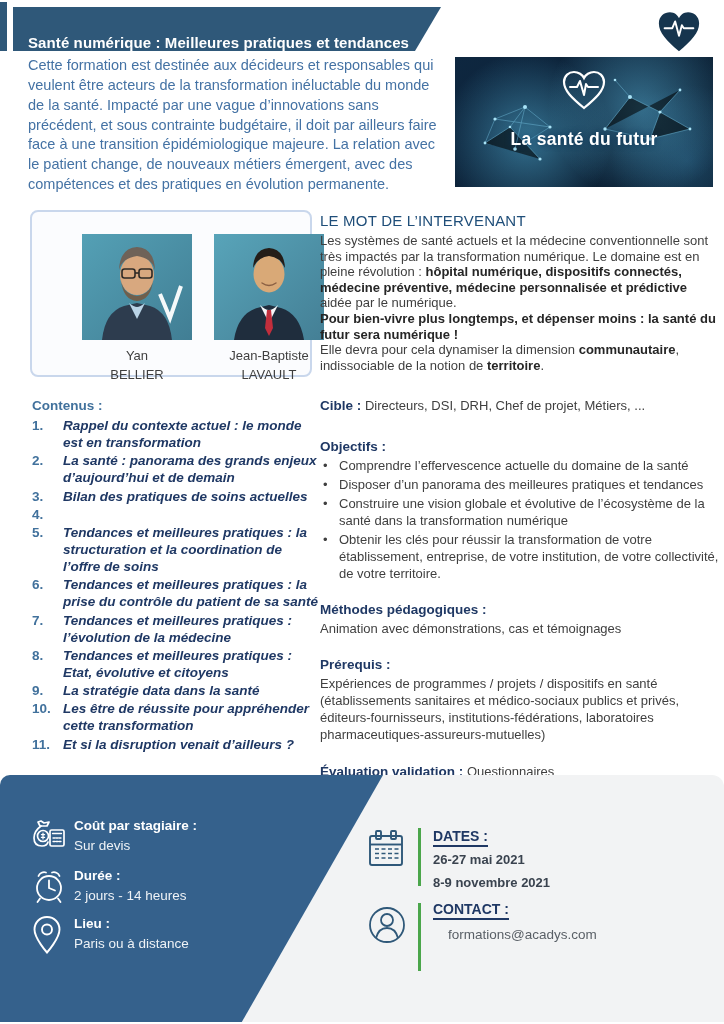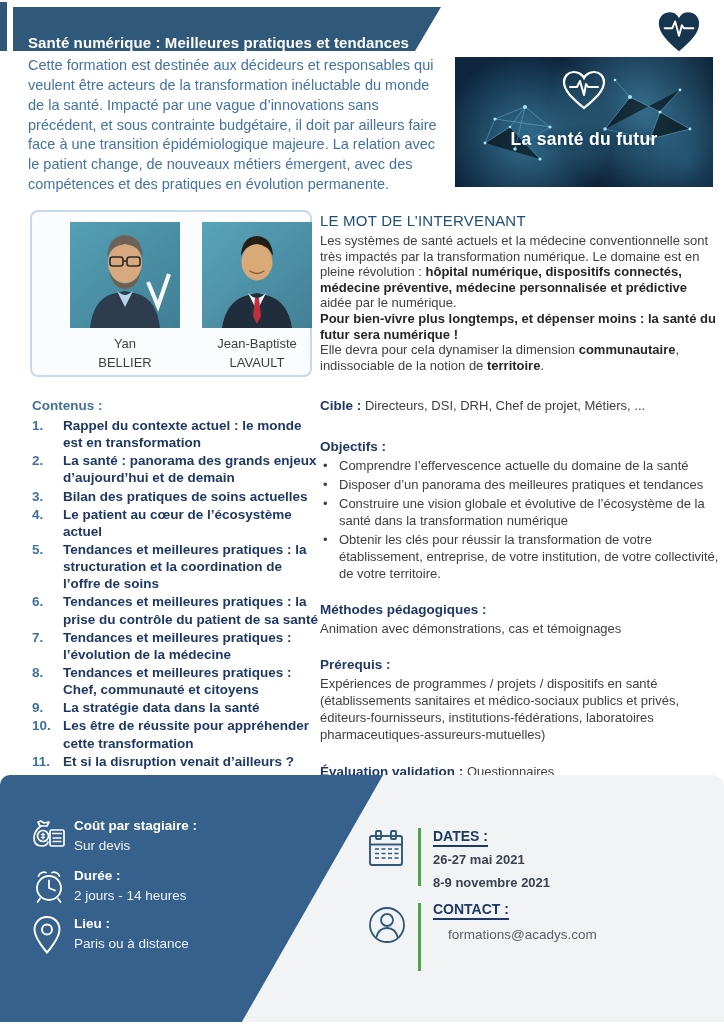--- a/index.html
+++ b/index.html
@@ -41,42 +41,42 @@
     position:absolute; left:0; right:0; top:72px; text-align:center;
     color:#ffffff; font-size:17.5px; font-weight:600; letter-spacing:.3px;
     text-shadow:0 0 6px rgba(0,40,80,.8);
   }
 
   
   .speakers-card {
     position:absolute; left:30px; top:210px; width:282px; height:167px;
     background:#fbfcfe; border:2px solid var(--card-border); border-radius:8px; box-sizing:border-box;
   }
-  .speaker { position:absolute; top:10px; width:110px; margin:0; text-align:center;padding-left:20px; }
+  .speaker { position:absolute; top:10px; width:110px; margin:12px; text-align:center;padding-left:20px; }
   .speaker.s0 { left:18px; }
   .speaker.s1 { left:150px; }
   .photo { width:110px; height:106px; display:block; }
   .speaker-name { margin-top:7px; font-size:13px; color:#3f3f3f; line-height:1.45; }
 
   
   .mot-heading {
     position:absolute; left:320px; top:212px; margin:0;
     color:var(--heading-blue); font-size:15px; font-weight:normal; letter-spacing:.2px;
   }
   .mot-body { position:absolute; left:320px; top:233px; width:402px; font-size:13px; color:var(--body-gray); line-height:1.2; }
   .mot-body p { margin:0; }
   .seg-bold { font-weight:bold; color:var(--bold-dark); }
 
   
   .contenus { position:absolute; left:32px; top:398px; width:290px; }
   .contenus-heading { color:var(--accent-blue); font-weight:bold; font-size:13.5px; margin:0 0 4px 0; }
   .contenus-list { list-style:none; margin:0; padding:0; }
   .c-item { display:flex; font-size:13.5px; font-weight:bold; line-height:1.27; margin-bottom:1px; }
   .c-num { flex:0 0 31px; color:var(--accent-blue); }
-  .c-txt { color:var(--navy); }
+  .c-txt { color:var(--navy);font-style:italic; }
 
   
   .rightcol { position:absolute; left:320px; top:397px; width:404px; font-size:13px; color:var(--body-gray); }
   .sec-label { color:var(--navy); font-weight:bold; font-size:13.5px; }
   .cible-row { margin:0 0 24px 0; line-height:1.3; }
   .sec-heading { color:var(--navy); font-weight:bold; font-size:13.5px; margin:0 0 3px 0; }
   .obj-list { list-style:none; margin:0 0 20px 0; padding:0; }
   .obj-item { display:flex; line-height:1.31; margin-bottom:2px; }
   .bullet { flex:0 0 16px; padding-left:3px; }
   .plain { margin:0 0 20px 0; line-height:1.31; }
@@ -231,41 +231,40 @@
           <span class="c-txt">La santé : panorama des grands enjeux d’aujourd’hui et de demain</span>
         </li>
 
         <li class="c-item">
           <span class="c-num">3.</span>
           <span class="c-txt">Bilan des pratiques de soins actuelles</span>
         </li>
 
         <li class="c-item">
           <span class="c-num">4.</span>
-          <span class="c-txt">Le patient au cœur de l’écosystème actuel</span>
         </li>
 
         <li class="c-item">
           <span class="c-num">5.</span>
           <span class="c-txt">Tendances et meilleures pratiques : la structuration et la coordination de l’offre de soins</span>
         </li>
 
         <li class="c-item">
           <span class="c-num">6.</span>
           <span class="c-txt">Tendances et meilleures pratiques : la prise du contrôle du patient de sa santé</span>
         </li>
 
         <li class="c-item">
           <span class="c-num">7.</span>
           <span class="c-txt">Tendances et meilleures pratiques : l’évolution de la médecine</span>
         </li>
 
         <li class="c-item">
           <span class="c-num">8.</span>
-          <span class="c-txt">Tendances et meilleures pratiques : Chef, communauté et citoyens</span>
+          <span class="c-txt">Tendances et meilleures pratiques : Etat, évolutive et citoyens</span>
         </li>
 
         <li class="c-item">
           <span class="c-num">9.</span>
           <span class="c-txt">La stratégie data dans la santé</span>
         </li>
 
         <li class="c-item">
           <span class="c-num">10.</span>
           <span class="c-txt">Les être de réussite pour appréhender cette transformation</span>

